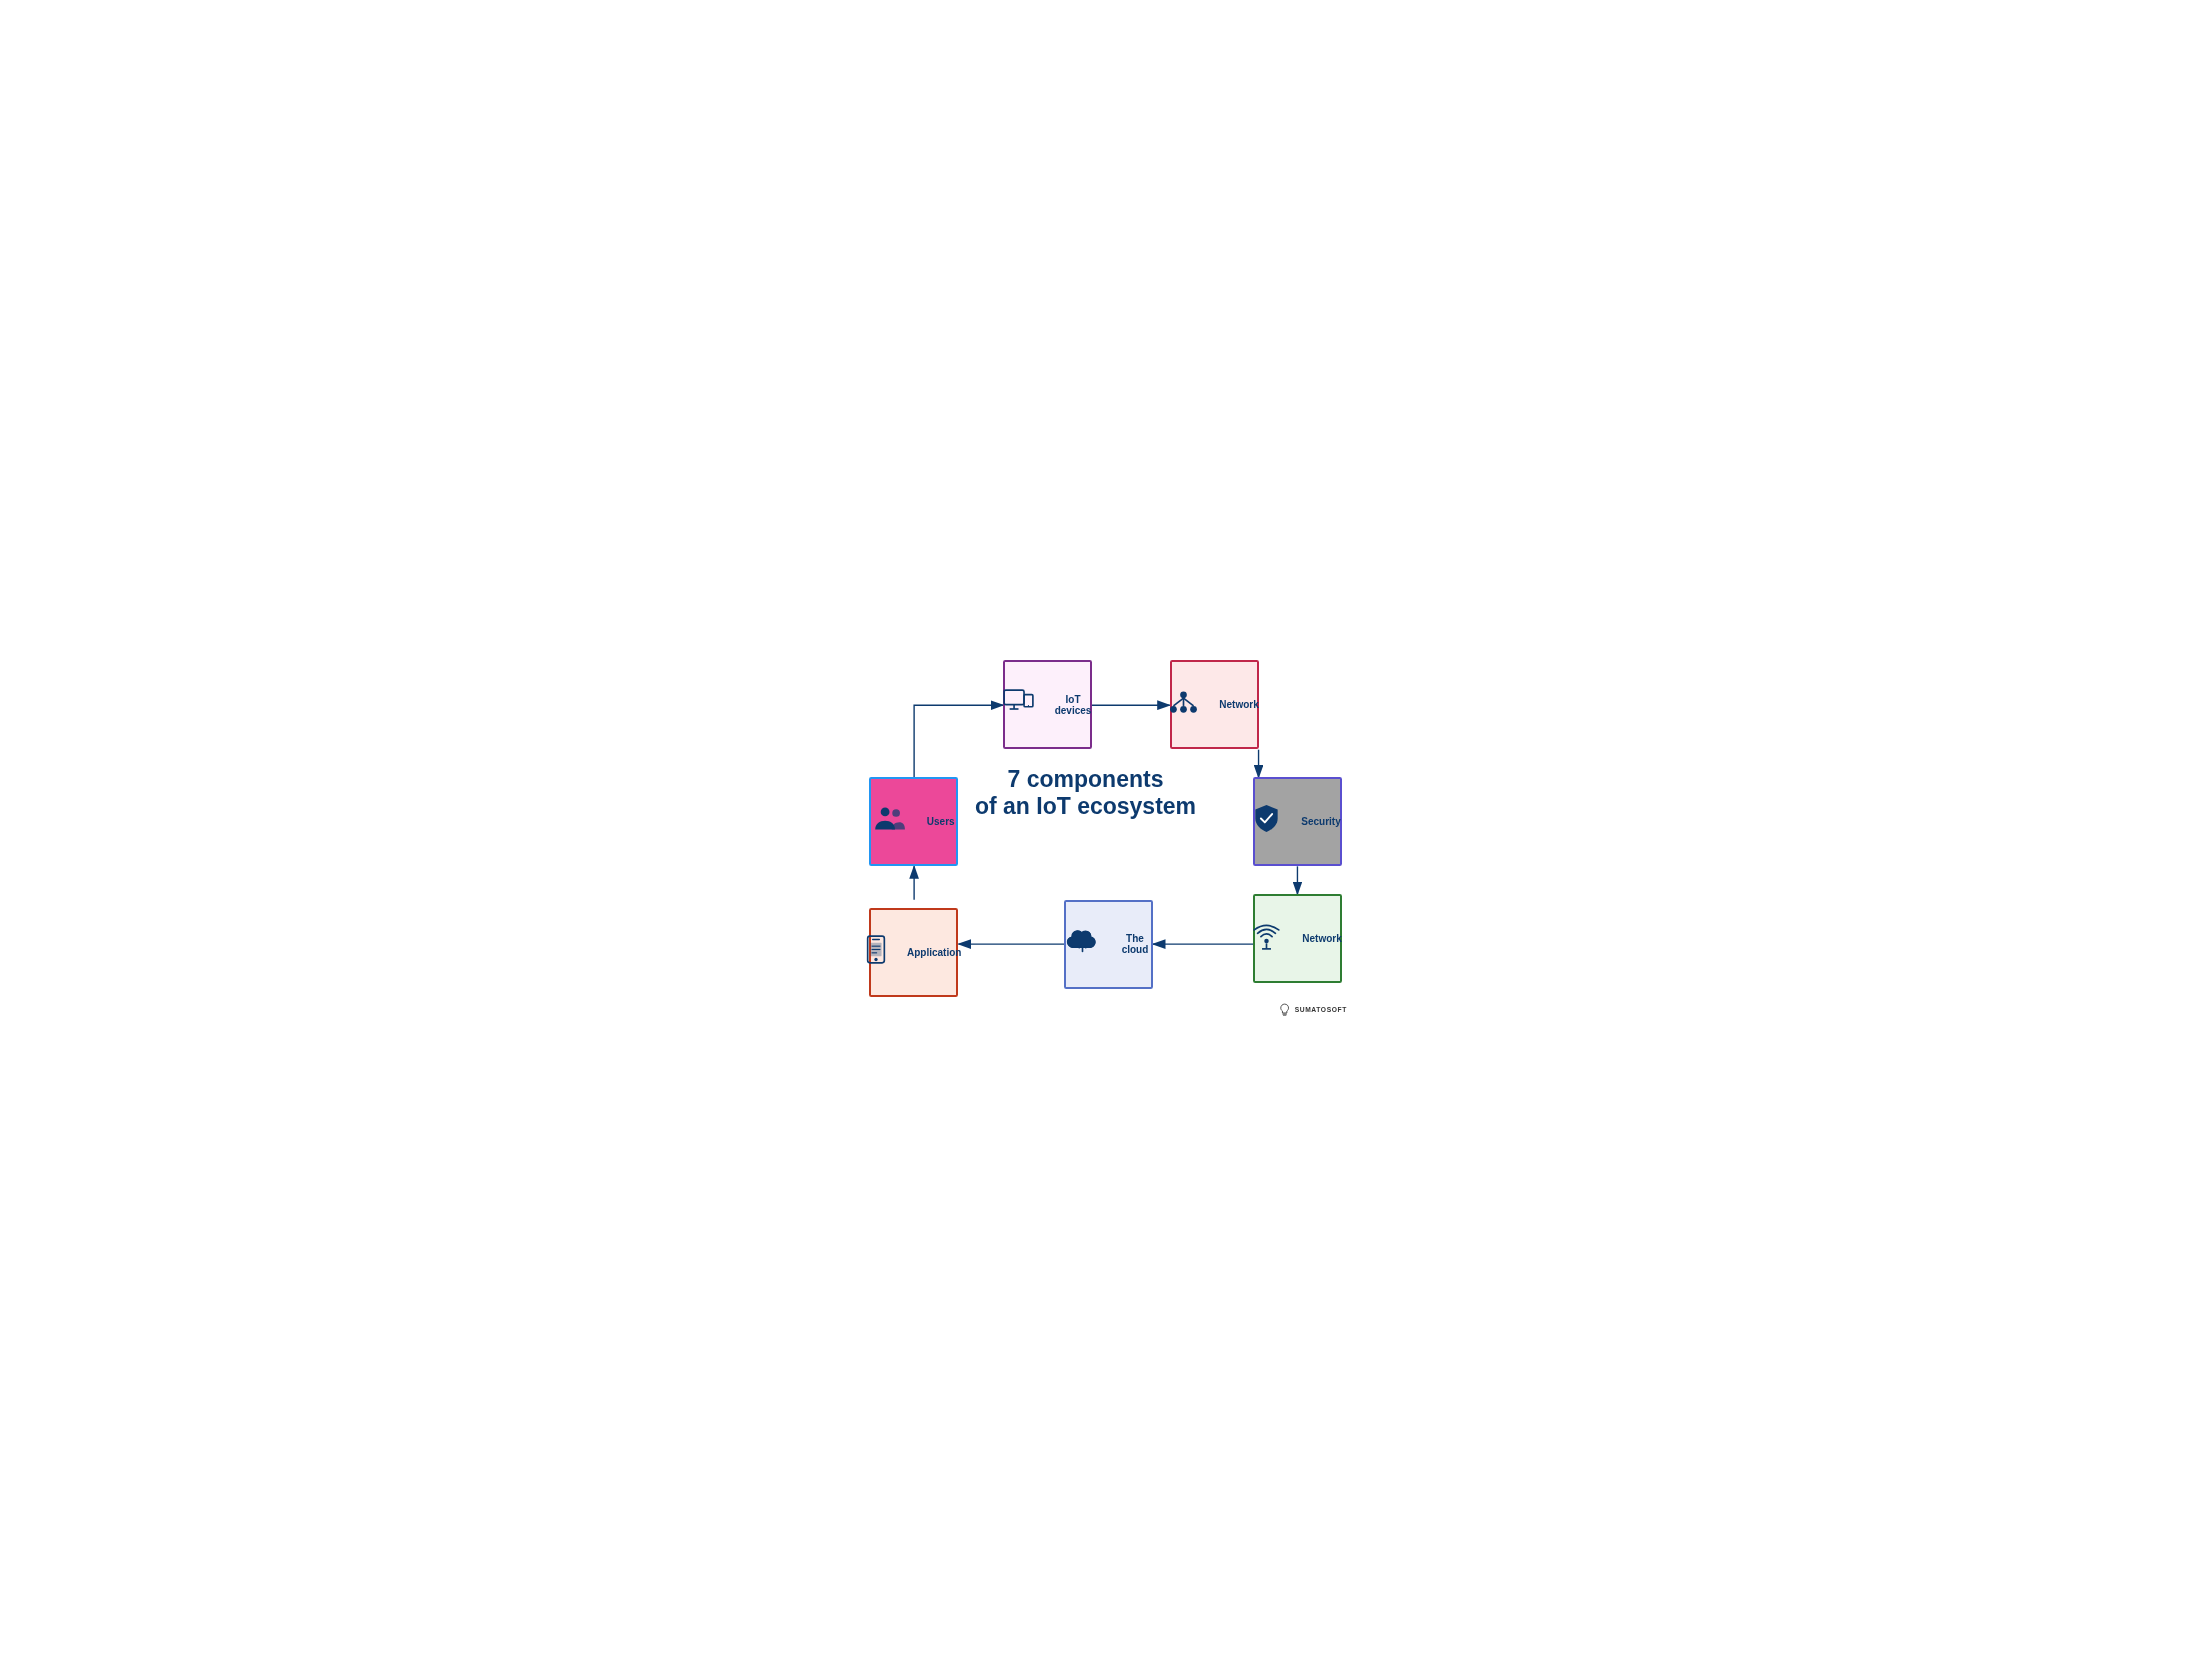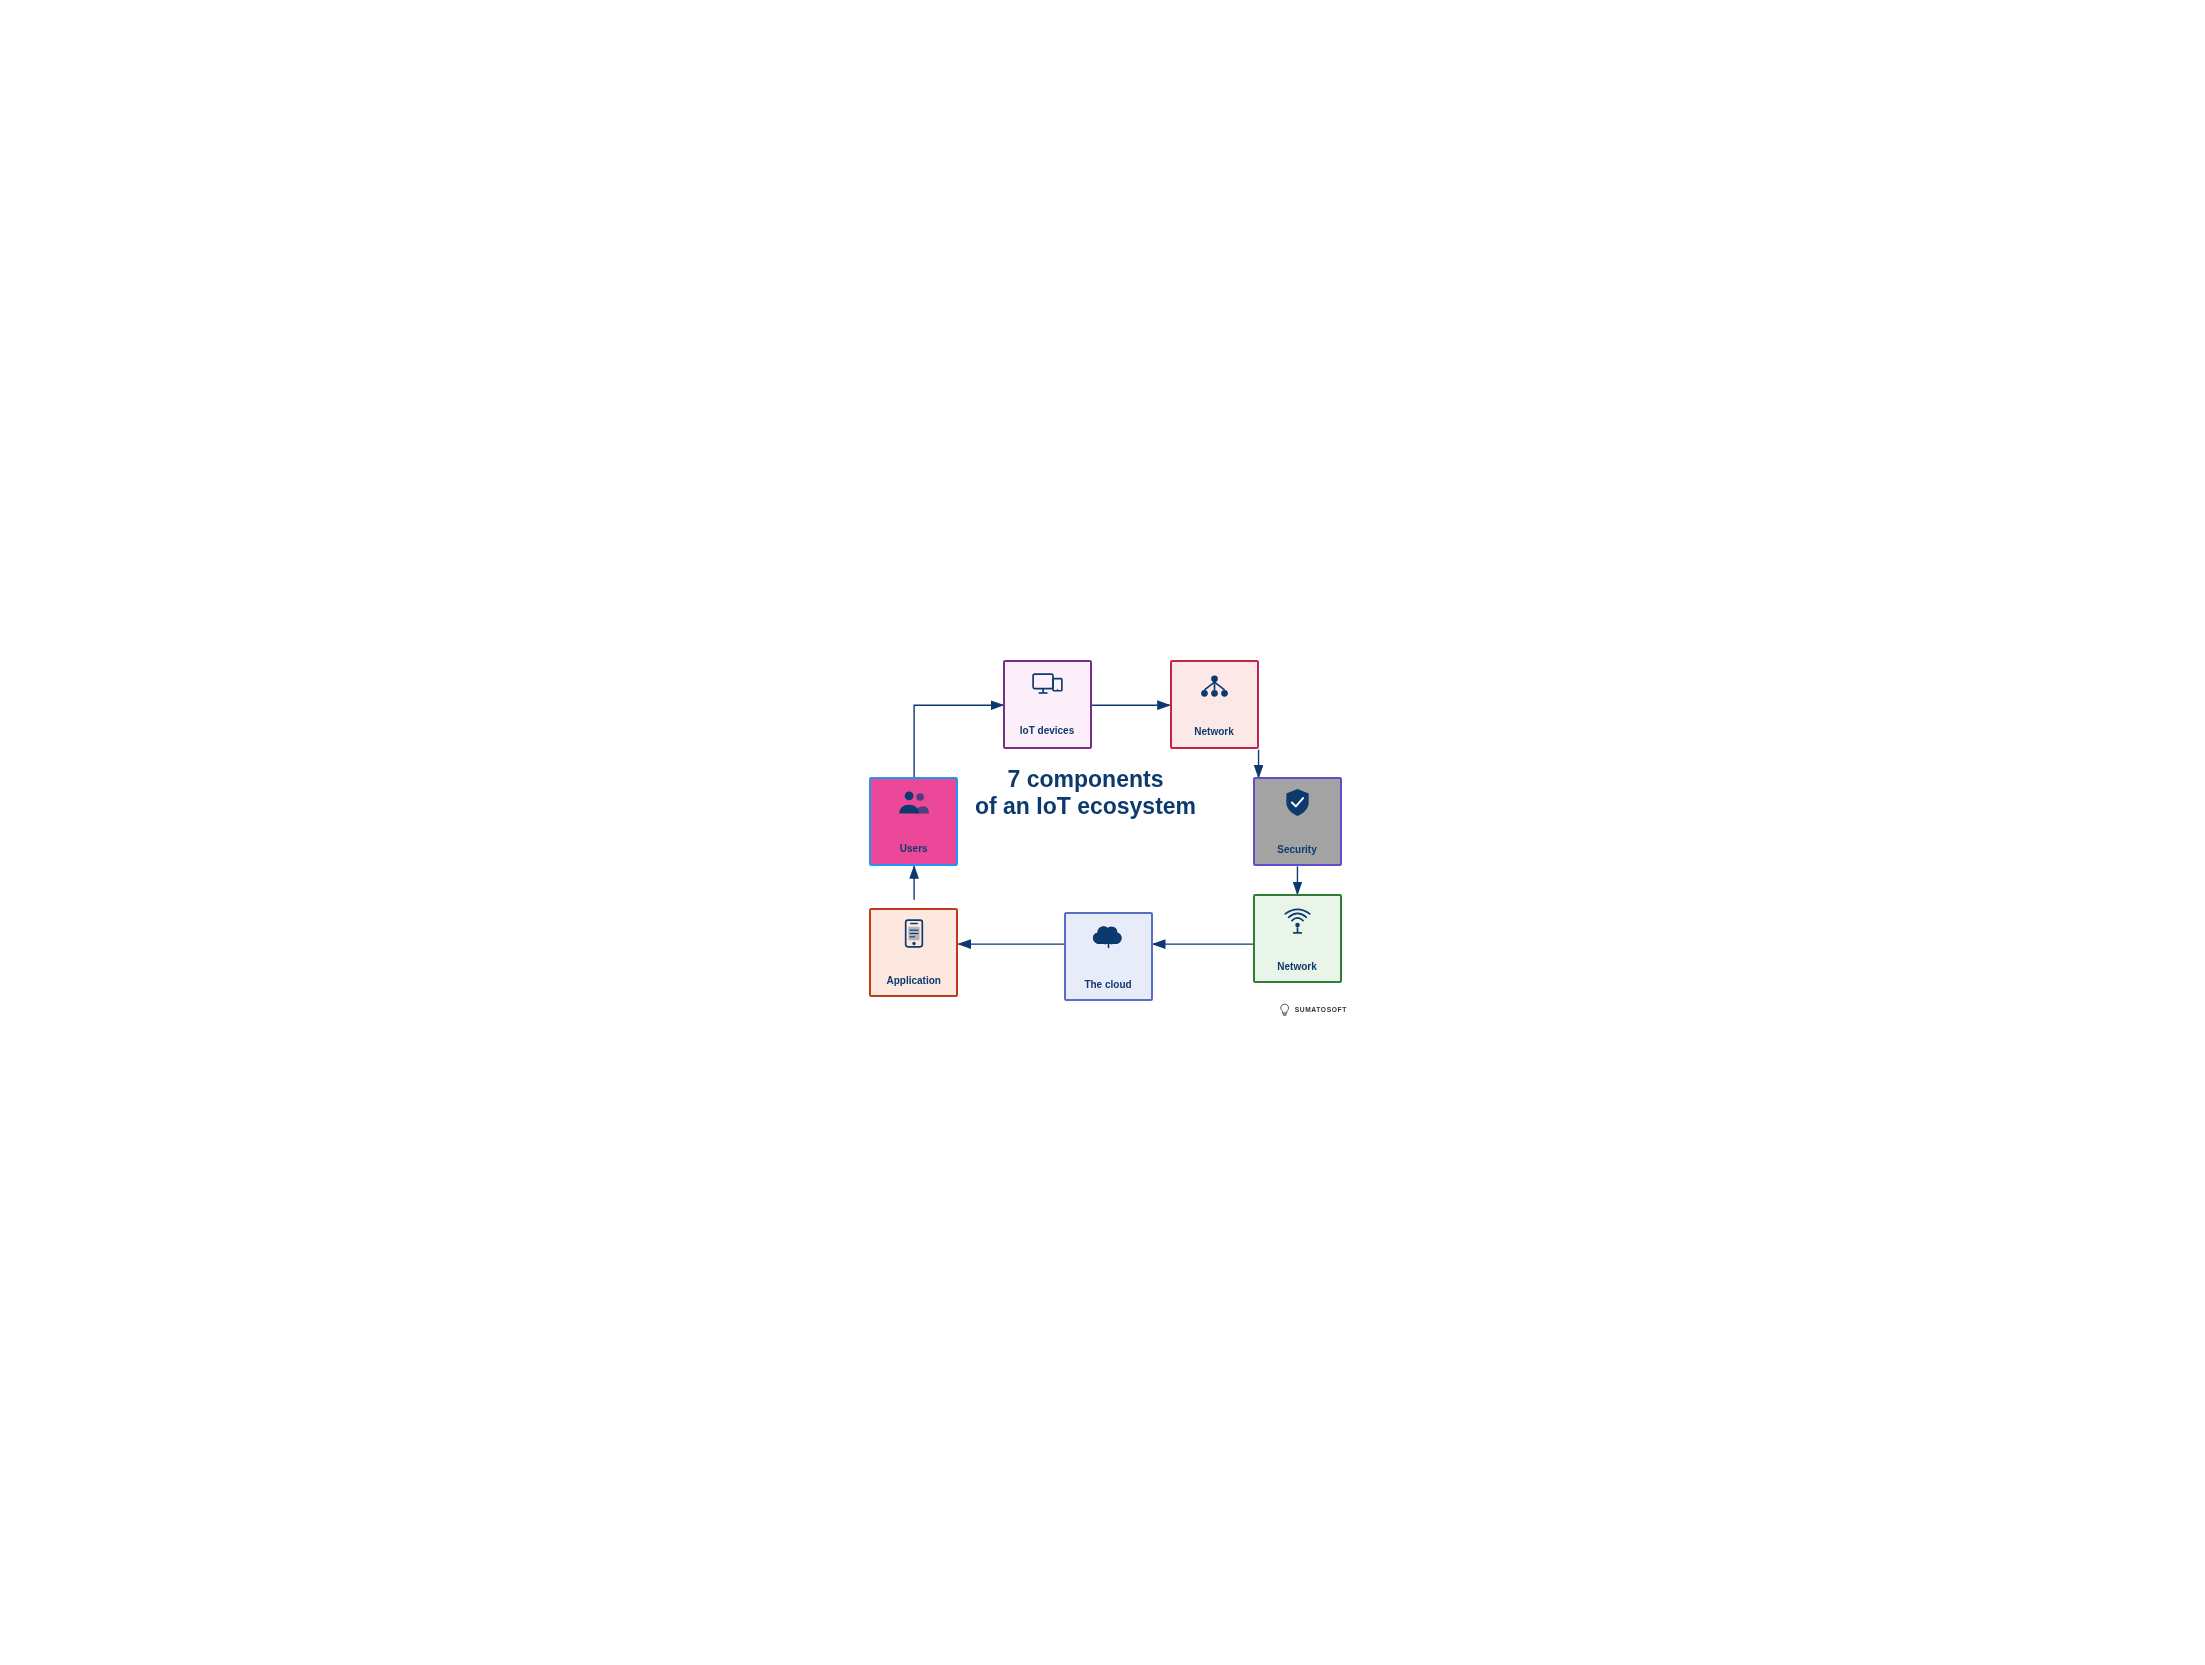--- a/index.html
+++ b/index.html
@@ -16,21 +16,21 @@
       position: relative;
       width: 500px;
       height: 378px;
     }
     .node {
       position: absolute;
       width: 89px;
       height: 89px;
       border-radius: 2.2px;
       display: flex;
-      flex-direction: column;
+      flex-direction: row;
       align-items: center;
       justify-content: center;
       gap: 21px;
     }
     .node-icon {
       font-size: 24.5px;
       color: #0d3a6e;
     }
     .node-label {
       font-size: 10px;
@@ -65,21 +65,20 @@
       border: 2.2px solid #2e7d32;
       left: 400px;
       top: 250px;
     }
     
     .node-cloud {
       background: #e8ecf9;
       border: 2.2px solid #5470c6;
       left: 211px;
       top: 256px;
-      margin-top: 12px;
     }
     
     .node-application {
       background: #fde8e0;
       border: 2.2px solid #c0391b;
       left: 16.7px;
       top: 256px;
       margin-top: 8px;
     }
     

